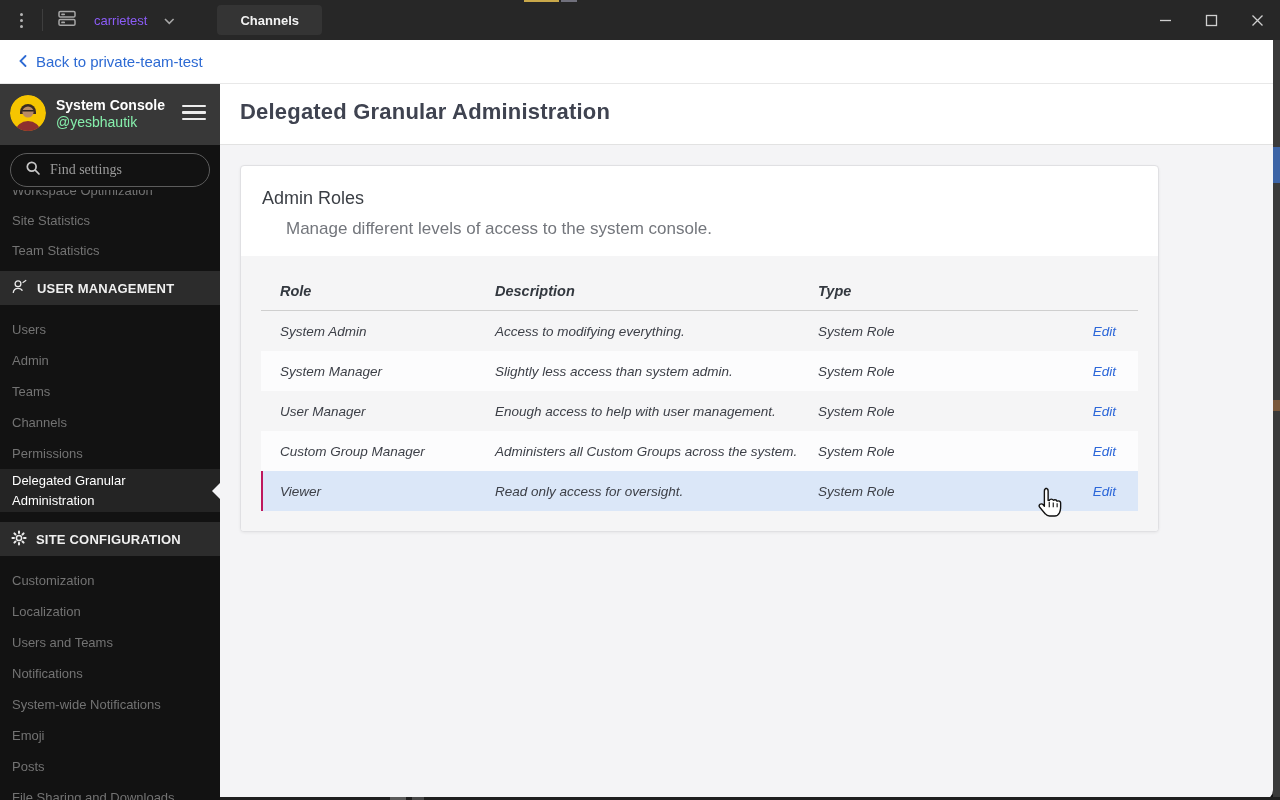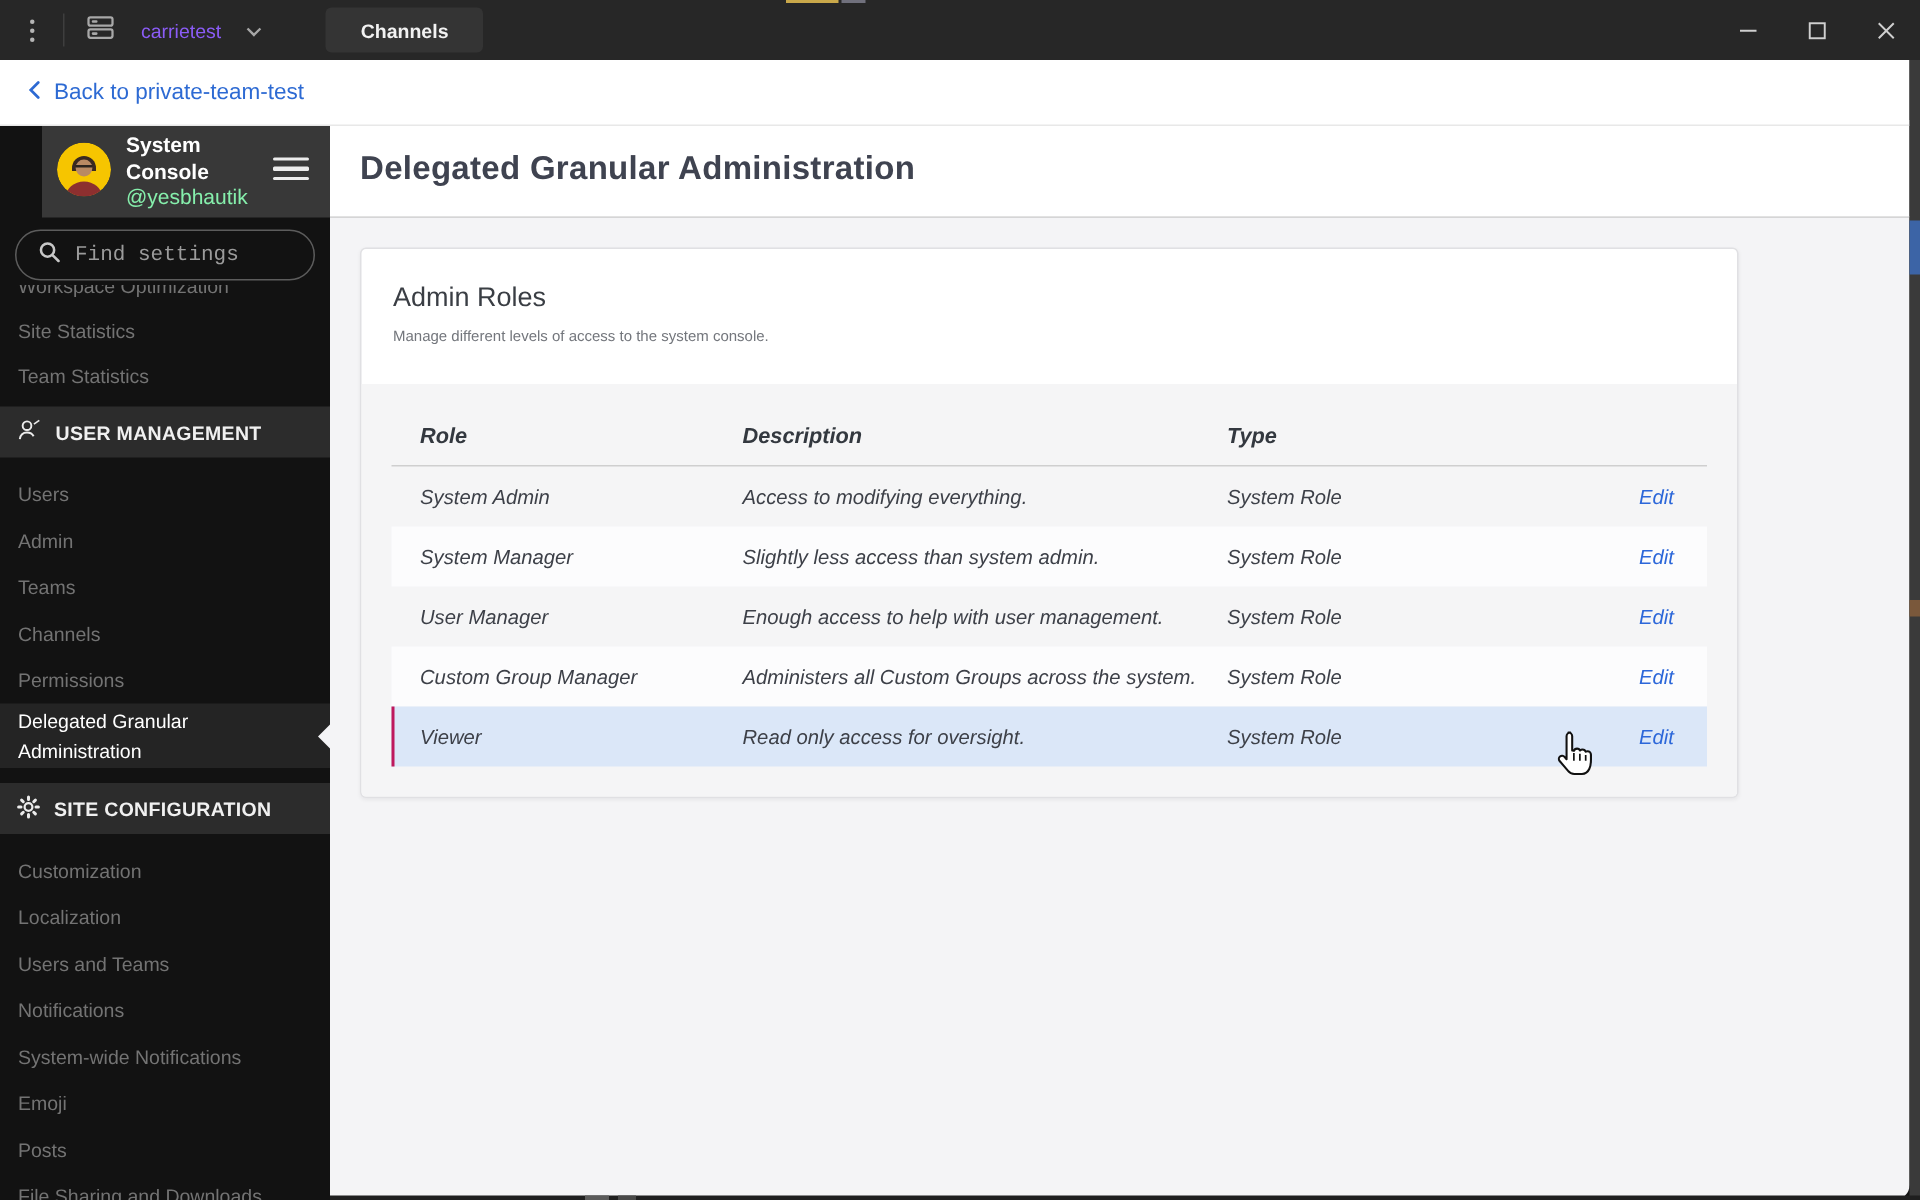--- a/index.html
+++ b/index.html
@@ -18,50 +18,50 @@
   .tab { height:30px; margin-left:26px; background:#343434; color:#f2f2f2; font-size:13px; font-weight:700; display:flex; align-items:center; padding:0 23px; border-radius:4px; }
   .win-controls { margin-left:auto; display:flex; height:40px; }
   .win-btn { width:46px; height:40px; display:flex; align-items:center; justify-content:center; }
 
   
   .backbar { position:absolute; top:40px; left:0; width:1273px; height:44px; background:#ffffff; border-bottom:1px solid #e8e8e8; display:flex; align-items:center; gap:9px; padding-left:19px; z-index:5; }
   .backbar a { color:#2d6ad3; font-size:15px; text-decoration:none; }
 
   
   .sidebar { position:absolute; top:80px; left:0; width:220px; height:720px; background:#121212; z-index:4; overflow:hidden; }
-  .sb-header { position:absolute; top:0; left:0; right:0; height:65px; background:#383838; display:flex; align-items:center; padding:0 14px 0 10px; z-index:3;margin-left:28px; }
+  .sb-header { position:absolute; top:0; left:0; right:0; height:65px; background:#383838; display:flex; align-items:center; padding:0 14px 0 10px; z-index:3; }
   .avatar { width:36px; height:36px; border-radius:50%; overflow:hidden; flex:0 0 36px; }
   .sb-names { margin-left:10px; flex:1; min-width:0; }
   .sb-title { color:#ffffff; font-size:14px; font-weight:700; line-height:18px; }
   .sb-sub { color:#86efac; font-size:14px; line-height:16px; }
   .burger { width:24px; height:24px; display:flex; flex-direction:column; justify-content:center; gap:4px; cursor:pointer; }
   .burger i { display:block; height:2.6px; background:#ececec; border-radius:1px; }
   .sb-search { position:absolute; top:65px; left:0; right:0; height:45px; background:#121212; z-index:2; }
   .search-pill { position:absolute; left:10px; right:10px; top:8px; height:34px; border:1px solid #5c5c5c; border-radius:17px; display:flex; align-items:center; gap:9px; padding:0 14px; }
-  .search-pill input { background:transparent; border:none; outline:none; color:#cfcfcf; font-size:14px; width:140px; font-family:Liberation Mono, monospace; }
+  .search-pill input { background:transparent; border:none; outline:none; color:#cfcfcf; font-size:14px; width:140px; font-family:Liberation Serif, serif; }
   .search-pill input::placeholder { color:#9b9b9b; }
   .sb-nav { position:absolute; top:96px; left:0; right:0; z-index:1; }
   .sb-item { height:30px; line-height:30px; padding-left:12px; color:#737373; font-size:13px; white-space:nowrap; cursor:pointer; }
   .sb-strip { height:34px; display:flex; align-items:center; gap:9px; padding-left:11px; background:#2c2c2c; color:#f0f0f0; font-size:13px; font-weight:600; letter-spacing:.2px; }
   .strip-um { margin-top:5px; }
   .strip-sc { margin-top:10px; }
   .sb-group { padding-top:9px; }
   .sb-group .sb-item { height:31px; line-height:31px; }
   .sb-item.selected { height:auto; line-height:19.5px; padding:2px 16px 2px 12px; color:#ffffff; background:rgba(255,255,255,.08); white-space:normal; position:relative; }
   .sb-item.selected::after { content:""; position:absolute; right:0; top:50%; margin-top:-8px; width:0; height:0; border-top:8px solid transparent; border-bottom:8px solid transparent; border-right:8px solid #f4f4f6; }
 
   
   .main { position:absolute; top:80px; left:220px; width:1053px; height:720px; z-index:2; }
   .main-header { position:absolute; top:0; left:0; right:0; height:65px; background:#ffffff; border-bottom:1px solid #e2e2e2; display:flex; align-items:center; padding-left:20px; }
   .page-title { color:#3f4350; font-size:22px; font-weight:600; letter-spacing:.2px; }
   .content { position:absolute; top:65px; left:0; right:0; bottom:0; background:#f4f4f6; border-bottom-right-radius:10px; }
   .card { position:absolute; top:20px; left:20px; width:919px; height:367px; background:#ffffff; border:1px solid #e0e0e3; border-radius:4px; box-shadow:0 1px 3px rgba(0,0,0,.06); overflow:hidden; }
   .card-head { padding:22px 20px 0 21px; height:90px; }
   .card-title { color:#3a3e44; font-size:18px; font-weight:400; }
-  .card-desc { margin-top:10px; color:#73767c; font-size:10px; }
+  .card-desc { margin-top:10px; color:#73767c; font-size:17px;margin-left:24px; }
   .tbl { position:absolute; top:90px; left:0; right:0; bottom:0; background:#f5f5f6; }
   .trow { display:grid; grid-template-columns:215px 323px 240px 1fr; align-items:center; margin:0 20px; padding-left:19px; padding-right:22px; height:40px; font-size:13.5px; color:#3d4048;font-style:italic; }
   .thead { height:55px; padding-top:16px; border-bottom:1px solid #cfcfcf; font-size:14.5px; font-weight:600; color:#33383f; }
   .trow .c-action { text-align:right; }
   .trow a { color:#2c67d9; text-decoration:none; cursor:pointer; }
   .trow.alt { background:#fcfcfd; }
   .trow.hl { background:#dbe7f8; border-left:2px solid #be185d; padding-left:17px; }
 
   
   .right-strip { position:absolute; top:40px; right:0; width:7px; height:760px; background:#3a3a3a; z-index:8; }

